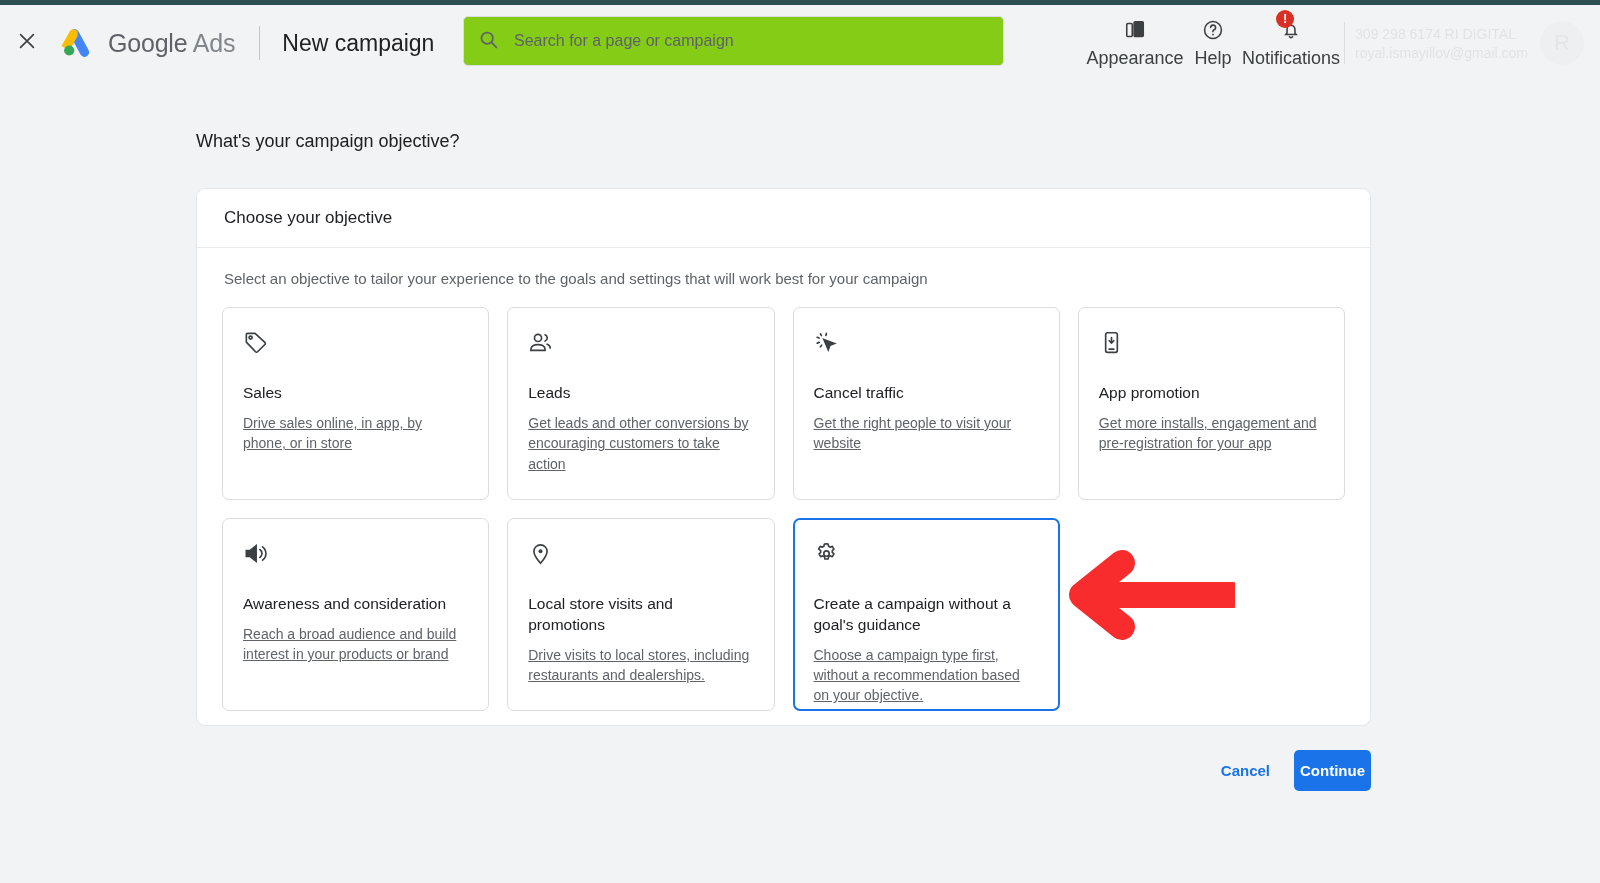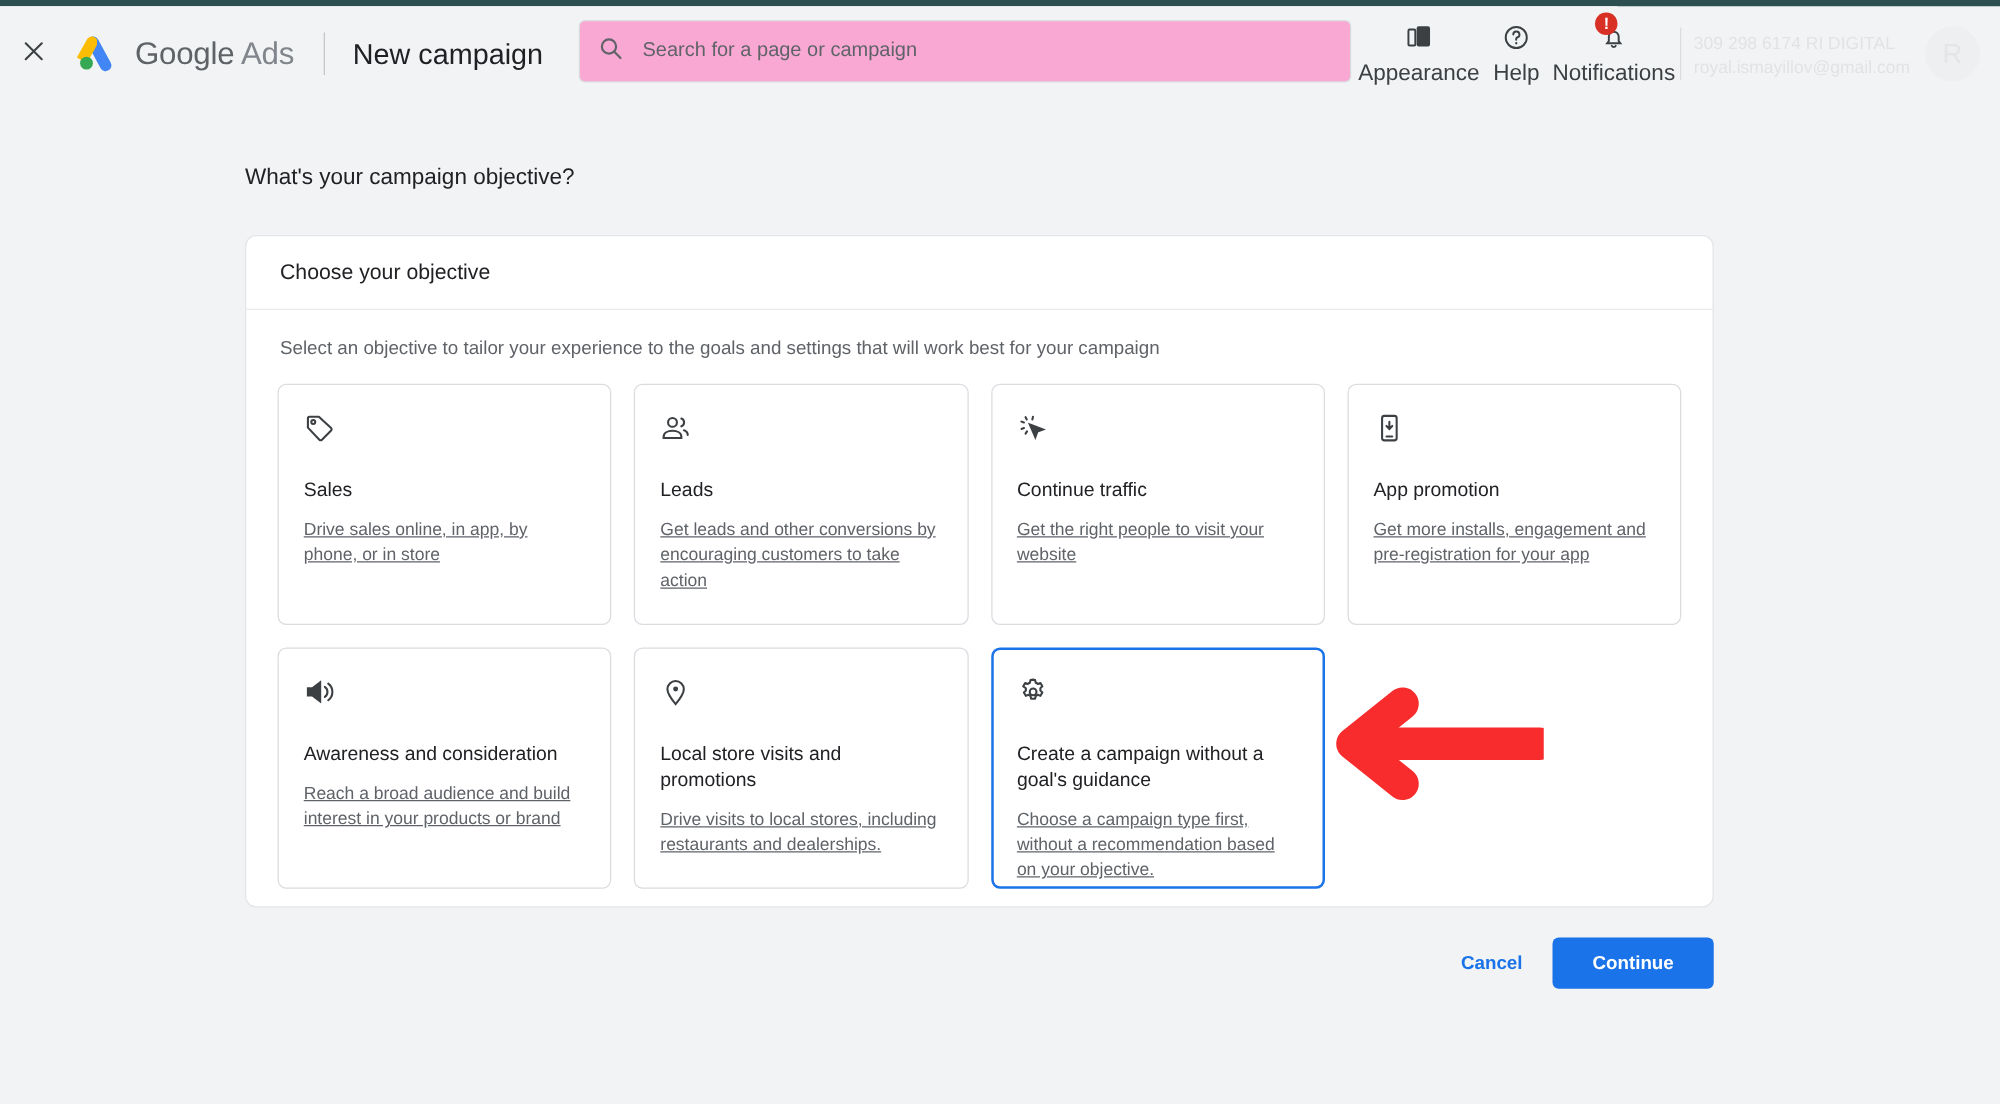--- a/index.html
+++ b/index.html
@@ -41,22 +41,22 @@
 
   .hdr-divider {
     width: 1px; height: 34px; background: #c4c7c5; margin: 0 22px 0 24px;
   }
   .page-title {
     font-size: 23px; color: #202124; font-weight: 400; white-space: nowrap;
   }
 
   .searchbox {
     position: absolute; left: 463px; top: 16px;
-    width: 618px; height: 50px;
-    background: #f9a8d4;
+    width: 541px; height: 50px;
+    background: #84cc16;
     border: 1px solid #dadce0; border-radius: 5px;
     display: flex; align-items: center; padding: 0 14px;
     cursor: text;
   }
   .searchbox svg { width: 21px; height: 21px; flex: none; }
   .search-placeholder {
     margin-left: 15px; font-size: 16px; color: #5f6368;
   }
 
   .hdr-actions {
@@ -145,21 +145,21 @@
     display: flex; align-items: center; justify-content: flex-end; gap: 8px;
   }
   .btn-cancel {
     font-size: 15px; color: #1a73e8; font-weight: bold;
     padding: 11px 16px; border-radius: 5px; cursor: pointer;
     background: transparent; border: none;
     font-family: "Liberation Sans", sans-serif;
   }
   .btn-continue {
     font-size: 15px; color: #fff; font-weight: bold;
-    padding: 12px 32px; border-radius: 5px; cursor: pointer;
+    padding: 12px 6px; border-radius: 5px; cursor: pointer;
     background: #1a73e8; border: none;
     font-family: "Liberation Sans", sans-serif;
   }
 
   
   .arrow-annotation {
     position: absolute; left: 1060px; top: 545px;
     width: 175px; height: 100px; pointer-events: none;
   }
 </style>
@@ -289,21 +289,21 @@
         <div class="obj-desc">Get leads and other conversions by encouraging customers to take action</div>
       </div>
 
       <div class="obj-card">
         <div class="obj-icon">
           <svg viewBox="0 0 24 24" fill="none" stroke="#3c4043" stroke-width="1.6" stroke-linecap="round">
             <path d="M9.5 9.2 L19.6 13 l-4.3 1.6 l-1.6 4.3 Z" fill="#3c4043"></path>
             <path d="M6.2 3.6 l0.9 1.8 M3 7 l1.9 0.7 M3.1 12.6 l1.9 -0.7 M6.2 16.2 l1.1 -1.7 M11.9 3.3 l-0.5 2"></path>
           </svg>
         </div>
-        <div class="obj-title">Continue traffic</div>
+        <div class="obj-title">Cancel traffic</div>
         <div class="obj-desc">Get the right people to visit your website</div>
       </div>
 
       <div class="obj-card">
         <div class="obj-icon">
           <svg viewBox="0 0 24 24" fill="none" stroke="#3c4043" stroke-width="1.6" stroke-linecap="round">
             <rect x="6.4" y="2.6" width="11.2" height="18.8" rx="1.8"></rect>
             <path d="M12 7.2 v5.2 M9.8 10.3 L12 12.6 L14.2 10.3"></path>
             <path d="M9.8 18.4 h4.4"></path>
           </svg>

